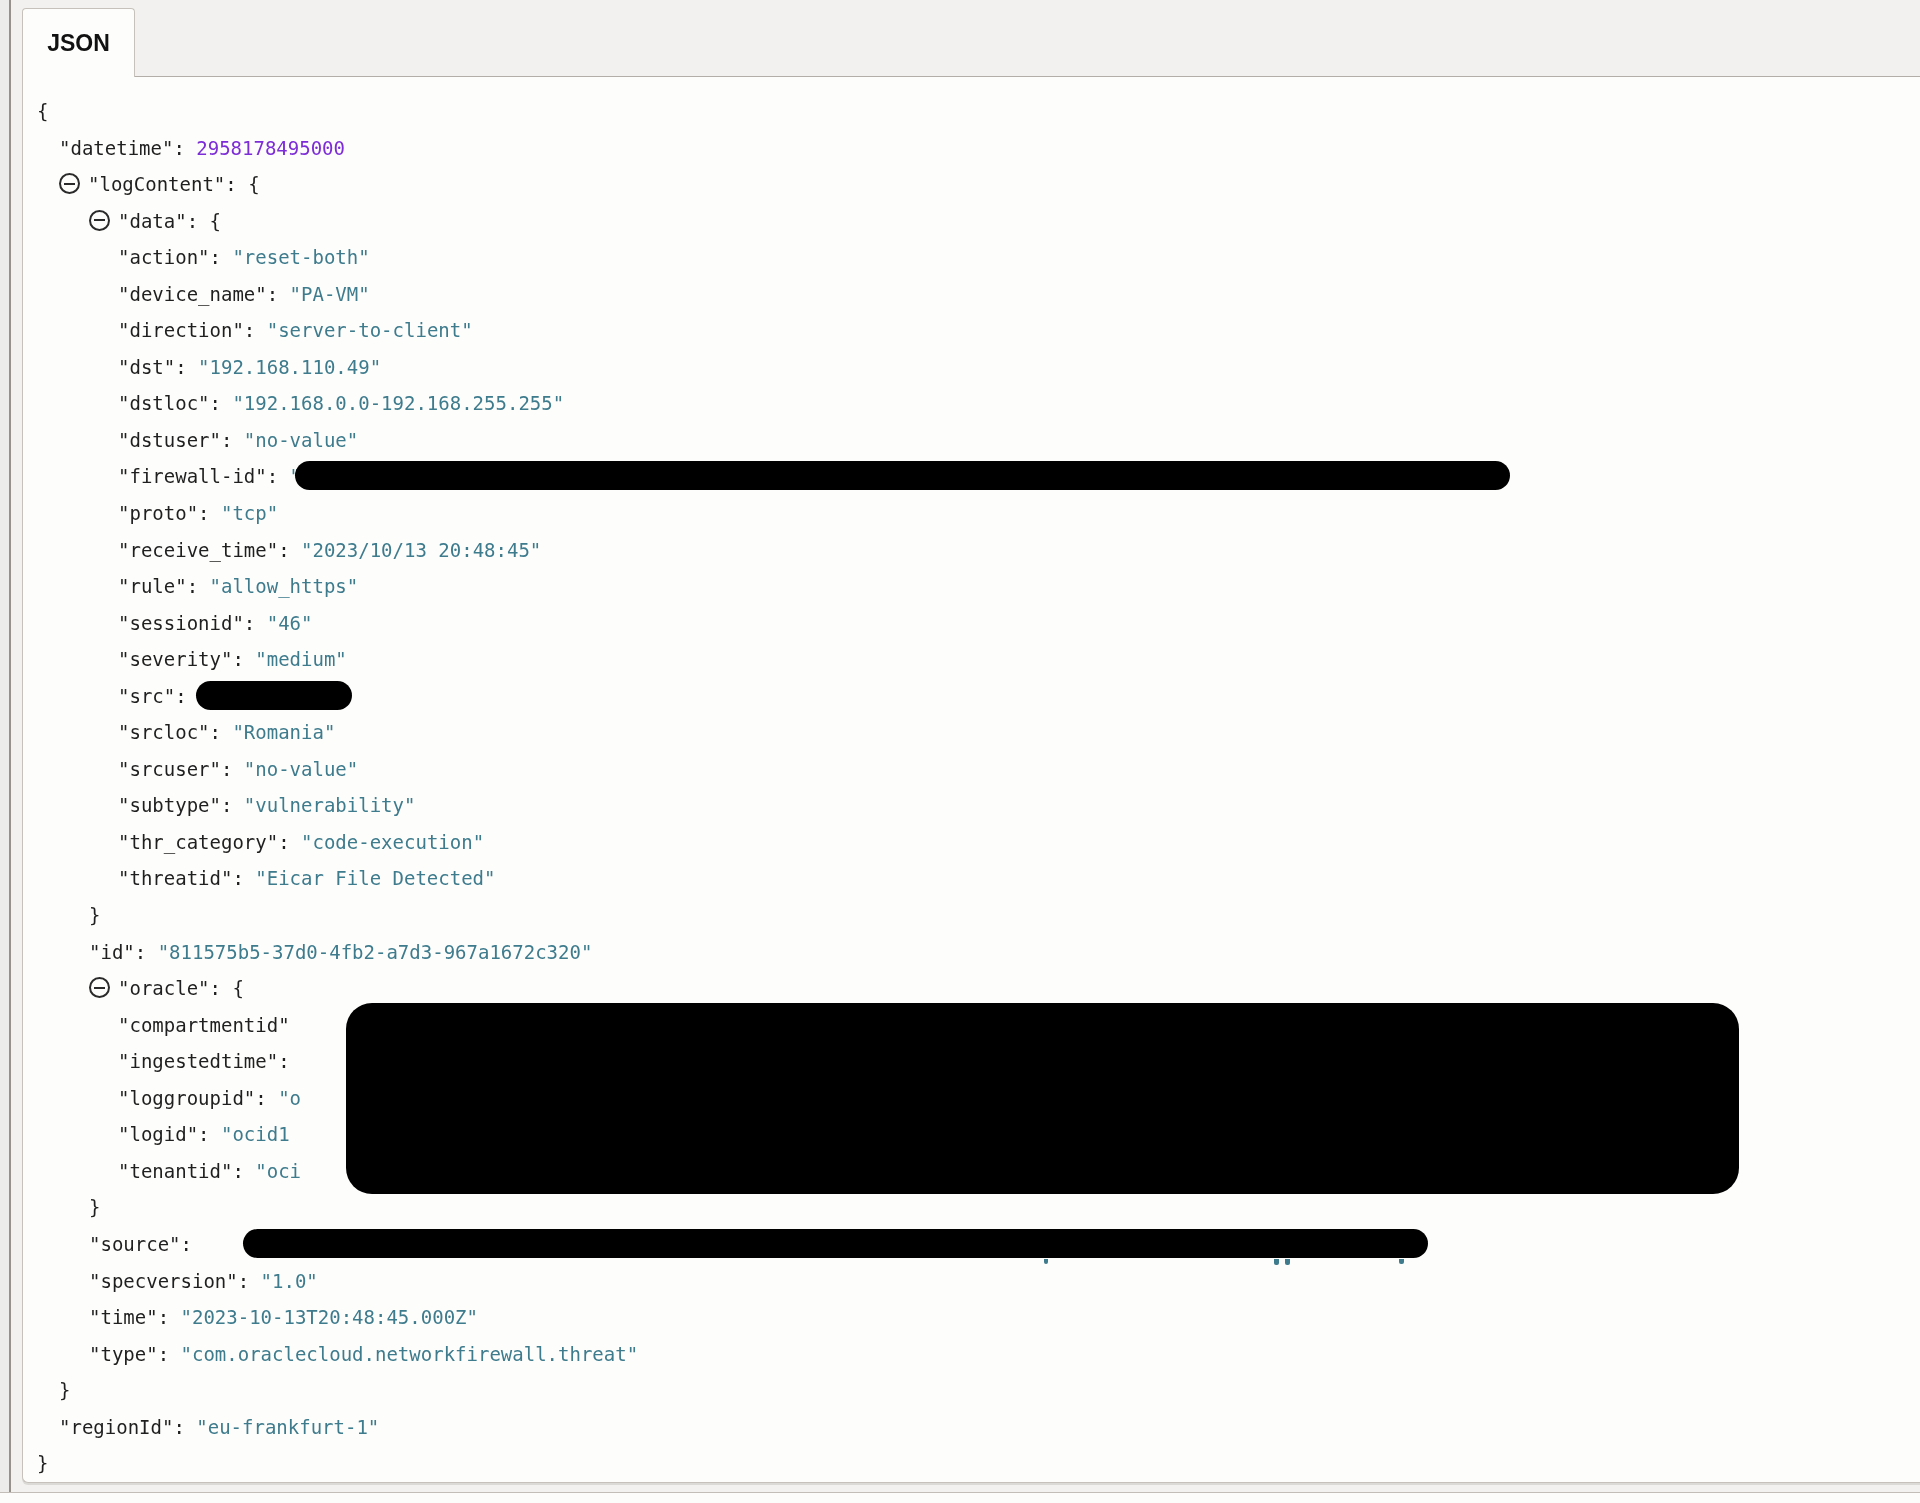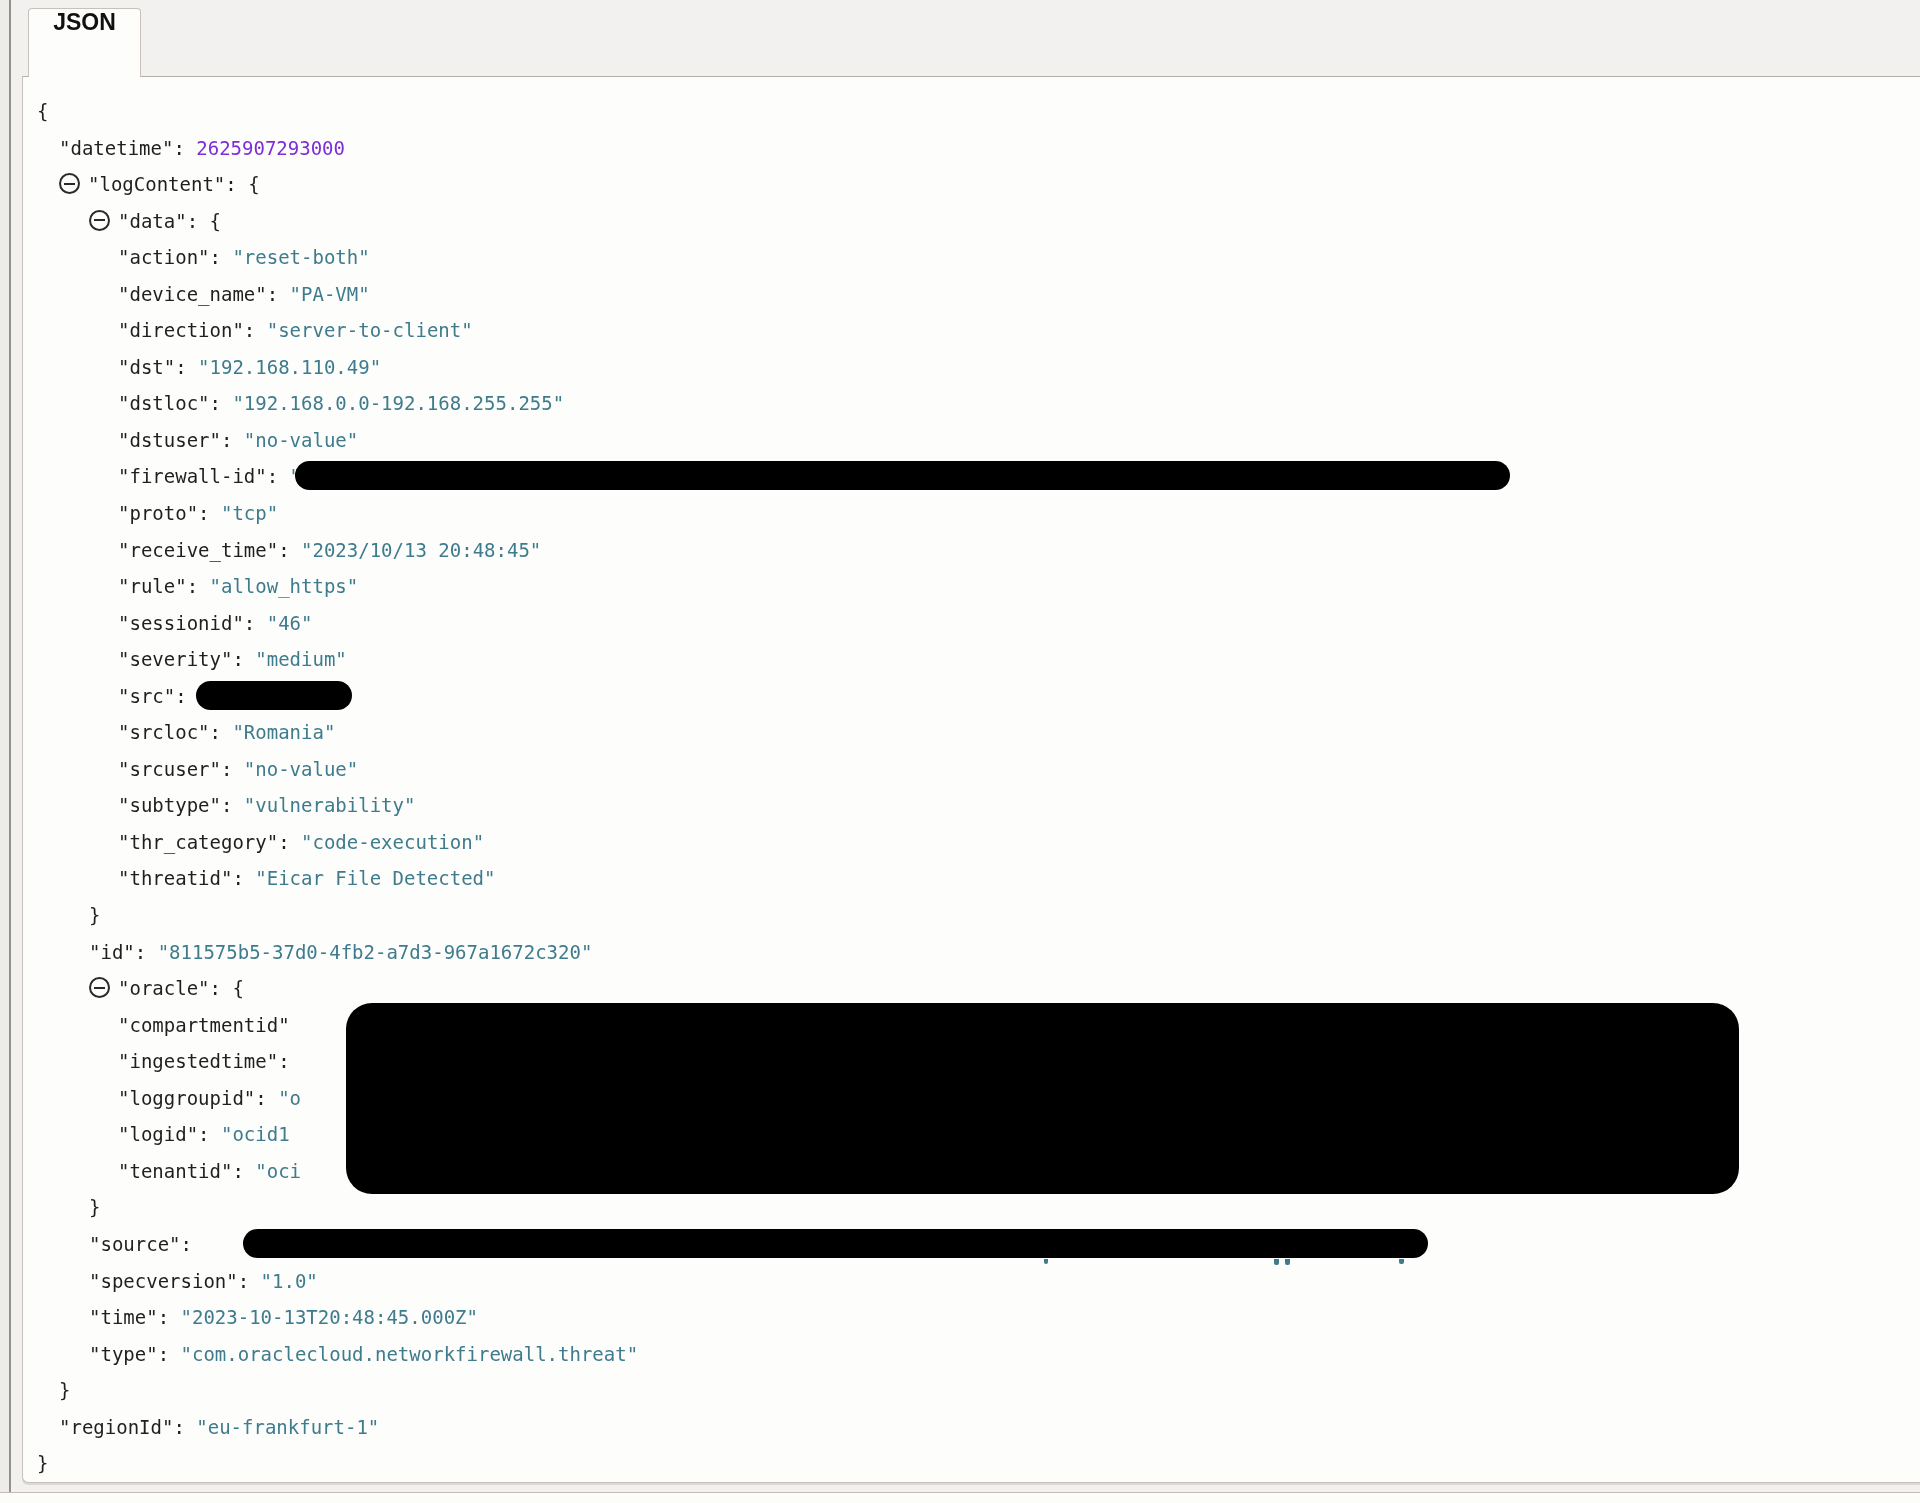--- a/index.html
+++ b/index.html
@@ -10,22 +10,22 @@
     font-family:"Liberation Sans",sans-serif;
   }
   
   .left-rail{
     position:absolute;left:0;top:0;width:9px;height:1503px;
     background:#edecea;border-right:2px solid #96928b;
   }
   
   .tabbar{position:absolute;left:22px;top:8px;height:68px;z-index:3;display:flex;}
   .tab{
-    display:flex;justify-content:center;
-    font-size:23px;color:#3c3c3c;cursor:pointer;margin-left:6px;
+    display:flex;align-items:center;justify-content:center;
+    font-size:23px;color:#3c3c3c;cursor:pointer;
   }
   .tab.active{
     width:113px;background:#fdfdfb;
     border:1px solid #c6c2bb;border-bottom:none;
     border-radius:4px 4px 0 0;
     font-weight:bold;color:#111111;
     height:69px; 
     box-sizing:border-box;
   }
   .tab.inactive{padding:0 30px;height:68px;}
@@ -94,21 +94,21 @@
 
 <div class="tabbar">
   <div class="tab active">
     <span>JSON</span>
   </div>
 </div>
 
 <div class="panel">
   <div class="code">
       <div class="line ind-0"><span class="seg-punct">{</span></div>
-      <div class="line ind-1"><span class="seg-key">"datetime"</span><span class="seg-punct">: </span><span class="seg-number">2625907293000</span></div>
+      <div class="line ind-1"><span class="seg-key">"datetime"</span><span class="seg-punct">: </span><span class="seg-number">2958178495000</span></div>
       <div class="line ind-1"><span class="collapse-icon"></span><span class="seg-key">"logContent"</span><span class="seg-punct">: {</span></div>
       <div class="line ind-2"><span class="collapse-icon"></span><span class="seg-key">"data"</span><span class="seg-punct">: {</span></div>
       <div class="line ind-3"><span class="seg-key">"action"</span><span class="seg-punct">: </span><span class="seg-string">"reset-both"</span></div>
       <div class="line ind-3"><span class="seg-key">"device_name"</span><span class="seg-punct">: </span><span class="seg-string">"PA-VM"</span></div>
       <div class="line ind-3"><span class="seg-key">"direction"</span><span class="seg-punct">: </span><span class="seg-string">"server-to-client"</span></div>
       <div class="line ind-3"><span class="seg-key">"dst"</span><span class="seg-punct">: </span><span class="seg-string">"192.168.110.49"</span></div>
       <div class="line ind-3"><span class="seg-key">"dstloc"</span><span class="seg-punct">: </span><span class="seg-string">"192.168.0.0-192.168.255.255"</span></div>
       <div class="line ind-3"><span class="seg-key">"dstuser"</span><span class="seg-punct">: </span><span class="seg-string">"no-value"</span></div>
       <div class="line ind-3"><span class="seg-key">"firewall-id"</span><span class="seg-punct">: </span><span class="seg-string">"</span><span class="redact-bar" style="width: 1215px; margin-left: -6px;"></span></div>
       <div class="line ind-3"><span class="seg-key">"proto"</span><span class="seg-punct">: </span><span class="seg-string">"tcp"</span></div>

